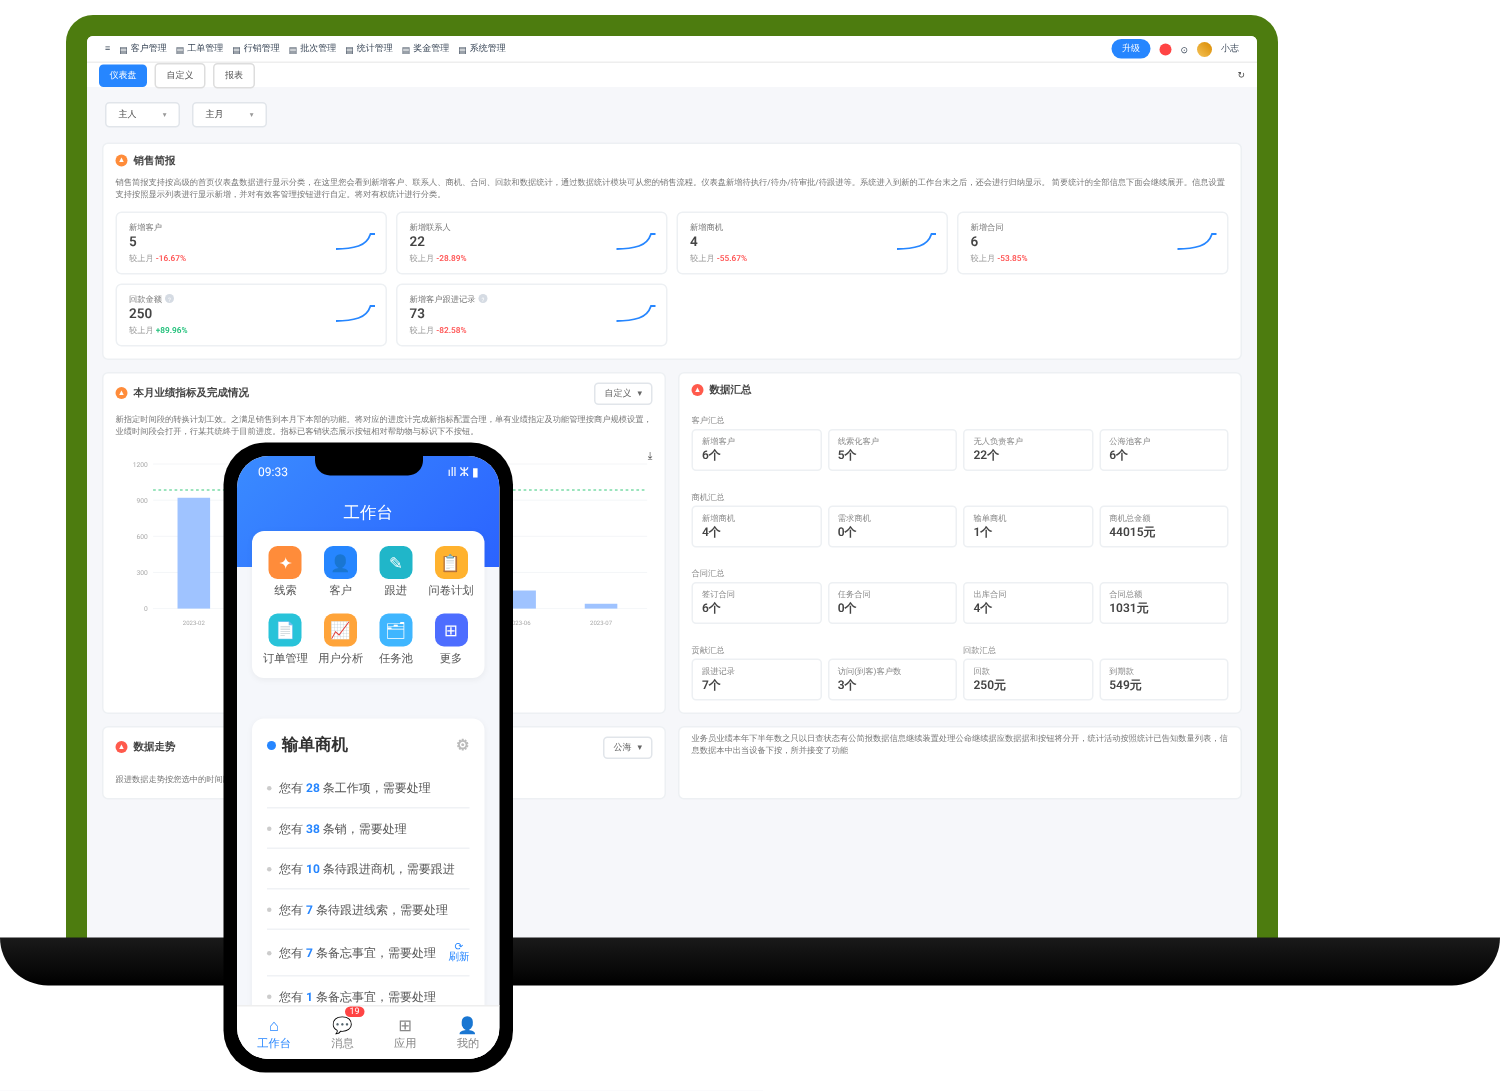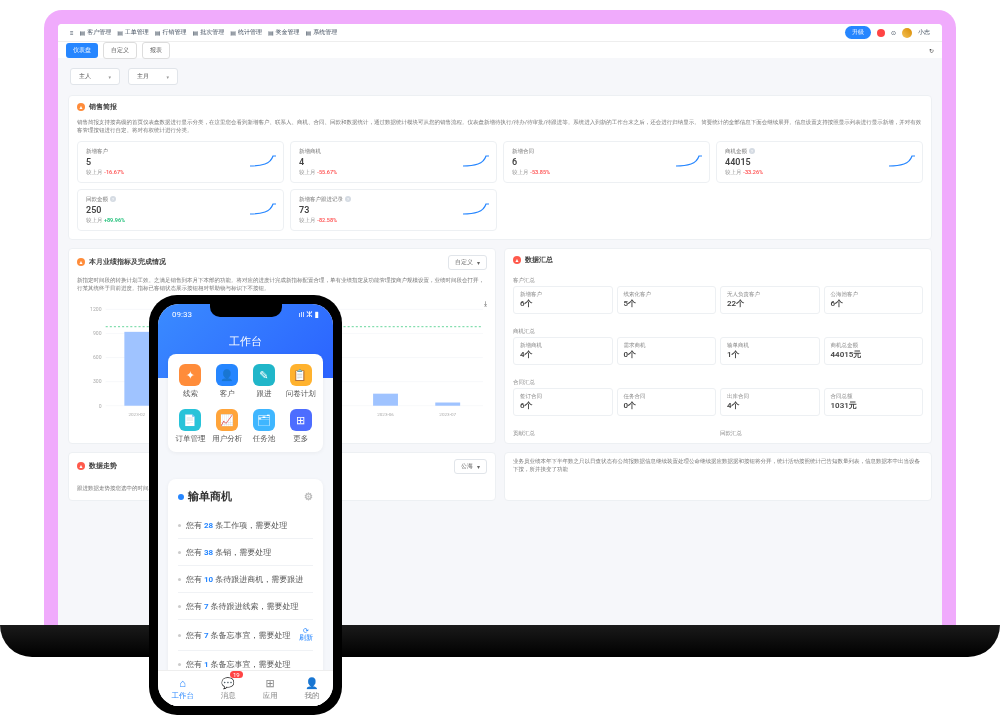--- a/index.html
+++ b/index.html
@@ -1,17 +1,17 @@
 <!DOCTYPE html>
 <html><head>
 <meta charset="utf-8">
 <style>
   *{box-sizing:border-box;margin:0;padding:0}
   body{font-family:-apple-system,BlinkMacSystemFont,"Segoe UI",Roboto,"Helvetica Neue",Arial,sans-serif;background:#fff;width:1000px;height:727px;overflow:hidden;position:relative}
-  .laptop{position:absolute;top:10px;left:44px;width:912px;height:620px;background:#f0abfc;border-radius:18px 18px 0 0;padding:14px 14px 0 14px}
+  .laptop{position:absolute;top:10px;left:44px;width:808px;height:620px;background:#4d7c0f;border-radius:18px 18px 0 0;padding:14px 14px 0 14px}
   .laptop-screen{background:#f6f7fa;width:100%;height:100%;border-radius:4px;overflow:hidden;color:#444;position:relative}
   .laptop-base{position:absolute;top:625px;left:0;width:1000px;height:32px;background:linear-gradient(#1a1a1a,#000);border-radius:0 0 42px 42px}
 
   
   .toprow{display:flex;align-items:center;height:18px;padding:0 12px;background:#fff;gap:6px;font-size:6px;color:#3b4859;border-bottom:.5px solid #eee}
   .toprow .ti{display:flex;align-items:center;gap:2px;cursor:pointer}
   .toprow .sp{flex:1}
   .pill-blue{background:#2686ff;color:#fff;border-radius:7px;padding:2px 7px;font-size:6px}
   .badge-red{display:inline-block;min-width:8px;height:8px;background:#f44;border-radius:4px}
   .avatar{width:10px;height:10px;border-radius:50%;background:linear-gradient(45deg,#f5c358,#d98a00)}
@@ -151,39 +151,39 @@
         <div class="kpi-grid" id="kpi-grid">
             <div class="kpi">
               <div class="t">新增客户</div>
   <div class="v">5</div>
   <div class="cmp">较上月 <span class="delta dn">-16.67%</span></div>
   <svg class="spark" viewBox="0 0 28 16">
                 <path d="M1 12 Q10 12 16 10 T24 2 L27 2"></path>
               </svg>
             </div>
             <div class="kpi">
+              <div class="t">新增联系人</div>
+  <div class="v">22</div>
+  <div class="cmp">较上月 <span class="delta dn">-28.89%</span></div>
+  <svg class="spark" viewBox="0 0 28 16">
+                <path d="M1 12 Q10 12 16 10 T24 2 L27 2"></path>
+              </svg>
+            </div>
+            <div class="kpi">
               <div class="t">新增商机</div>
   <div class="v">4</div>
   <div class="cmp">较上月 <span class="delta dn">-55.67%</span></div>
   <svg class="spark" viewBox="0 0 28 16">
                 <path d="M1 12 Q10 12 16 10 T24 2 L27 2"></path>
               </svg>
             </div>
             <div class="kpi">
               <div class="t">新增合同</div>
   <div class="v">6</div>
   <div class="cmp">较上月 <span class="delta dn">-53.85%</span></div>
-  <svg class="spark" viewBox="0 0 28 16">
-                <path d="M1 12 Q10 12 16 10 T24 2 L27 2"></path>
-              </svg>
-            </div>
-            <div class="kpi">
-              <div class="t">商机金额<span class="Qmark">?</span></div>
-  <div class="v">44015</div>
-  <div class="cmp">较上月 <span class="delta dn">-33.26%</span></div>
   <svg class="spark" viewBox="0 0 28 16">
                 <path d="M1 12 Q10 12 16 10 T24 2 L27 2"></path>
               </svg>
             </div>
             <div class="kpi">
               <div class="t">回款金额<span class="Qmark">?</span></div>
   <div class="v">250</div>
   <div class="cmp">较上月 <span class="delta up">+89.96%</span></div>
   <svg class="spark" viewBox="0 0 28 16">
                 <path d="M1 12 Q10 12 16 10 T24 2 L27 2"></path>
@@ -314,20 +314,38 @@
               </div>
               <div class="sum-section">
                 <div style="display:flex;gap:4px">
                   <div style="flex:1">
                     <div class="sum-title">贡献汇总</div>
                   </div>
                   <div style="flex:1">
                     <div class="sum-title">回款汇总</div>
                   </div>
                 </div>
+                <div class="sum-grid" style="grid-template-columns: repeat(4, 1fr);">
+                  <div class="scell">
+                    <div class="t">跟进记录</div>
+                    <div class="v">7个</div>
+                  </div>
+                  <div class="scell">
+                    <div class="t">访问(到客)客户数</div>
+                    <div class="v">3个</div>
+                  </div>
+                  <div class="scell">
+                    <div class="t">回款</div>
+                    <div class="v">250元</div>
+                  </div>
+                  <div class="scell">
+                    <div class="t">到期款</div>
+                    <div class="v">549元</div>
+                  </div>
+                </div>
               </div>
             </div>
         </div>
       </div>
 
       <div class="row2">
         <div class="panel">
           <div class="panel-head">
               <span class="dot red">▲</span>
               <span>数据走势</span>

